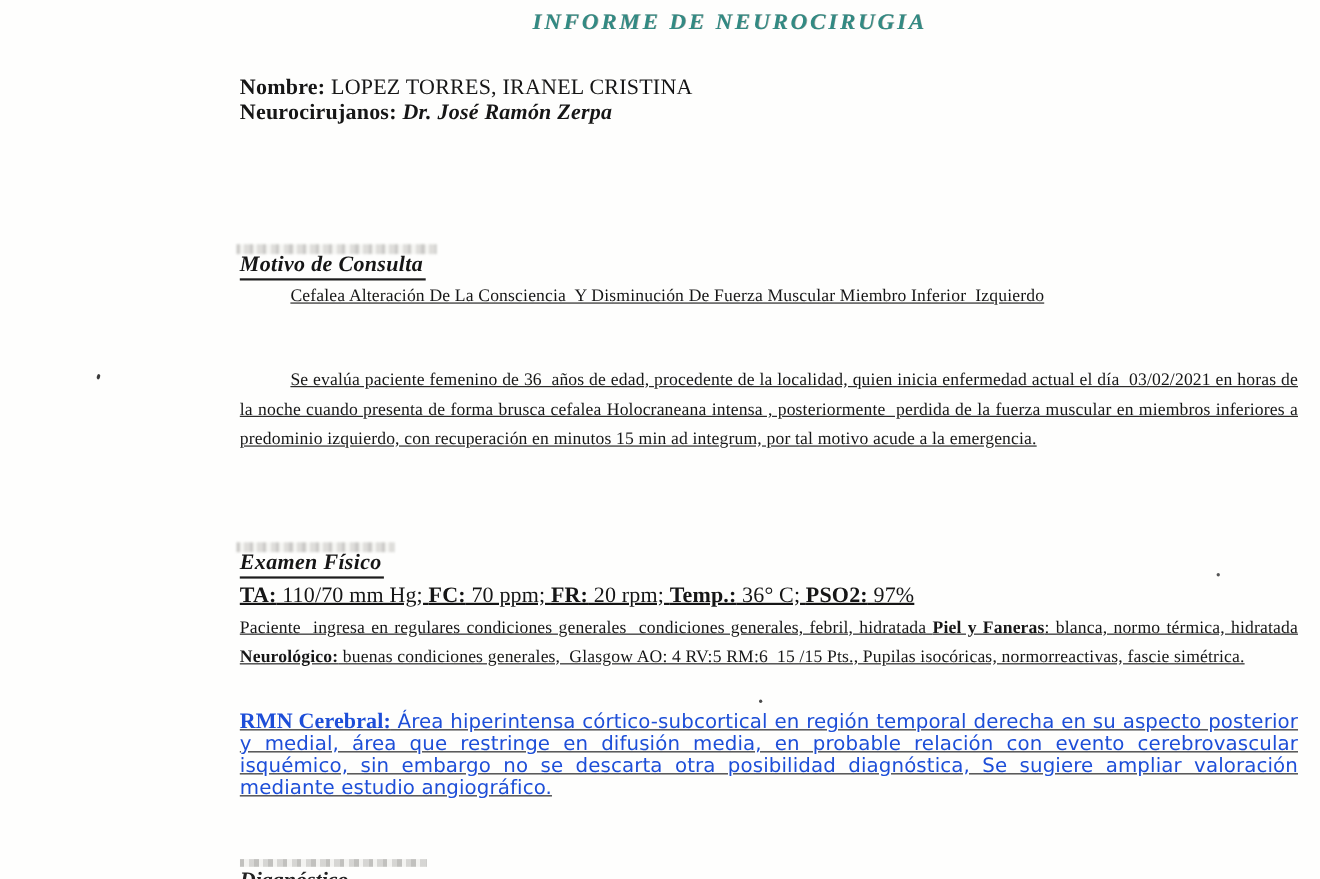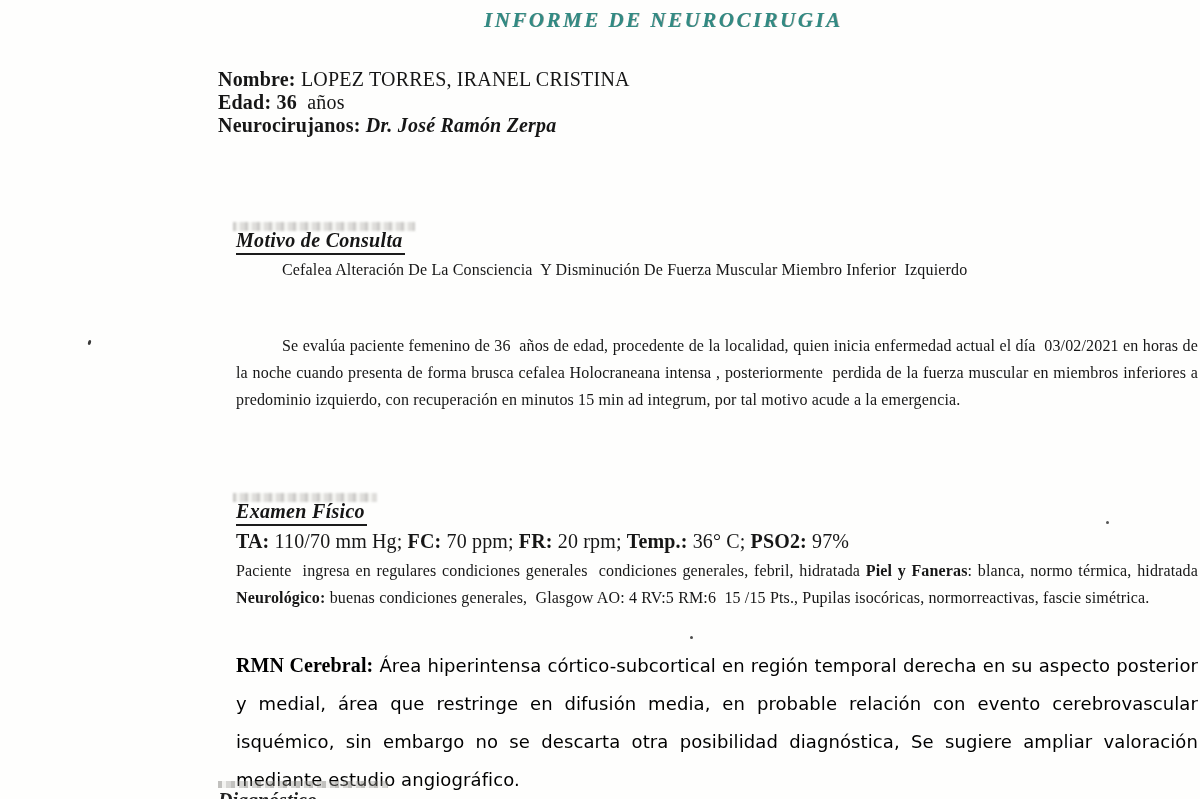--- a/index.html
+++ b/index.html
@@ -26,21 +26,21 @@
     transform:scaleY(.96);
     white-space:nowrap;
   }
 
   .patient{
     left:218px;top:68px;width:962px;
     font-size:20px;line-height:23px;
     letter-spacing:.2px;
   }
 
-  .sec{left:236px;width:962px;position:absolute;}
+  .sec{left:218px;width:962px;position:absolute;text-decoration:underline;}
 
   .heading{
     display:inline-block;
     position:relative;
     font-size:20px;font-weight:700;font-style:italic;
     letter-spacing:.3px;
     border-bottom:2.4px solid #1c1c1c;
     padding:0 2px 1px 0;
     margin:0;
   }
@@ -66,24 +66,24 @@
   .indent{text-indent:46px;}
   .mt3{margin-top:3px;}
   .mt5{margin-top:5px;}
 
   .vitals{
     font-size:20px;line-height:24px;margin-top:3px;letter-spacing:.15px;
   }
 
   .rmn{
     font-size:18px;
-    line-height:38px;
+    line-height:20px;
     text-align:justify;
     letter-spacing:.1px;
-    color:#000000;
+    color:#1d4ed8;
   }
   .rmn-label{
     font-family:"Liberation Serif", serif;
     font-size:20px;font-weight:700;
   }
 
   .bottom-clip{
     left:218px;top:781px;width:200px;height:18px;
     overflow:hidden;
   }
@@ -110,21 +110,20 @@
   .speck-2{left:690px;top:636px;width:3px;height:3px;background:#4c4c4c;}
   .speck-3{left:1106px;top:521px;width:3px;height:3px;background:#555;}
 </style>
 </head>
 <body>
 
 <div class="abs doc-title">INFORME DE NEUROCIRUGIA</div>
 
 <div class="abs patient">
   <div><span class="b">Nombre:</span><span> LOPEZ TORRES, IRANEL CRISTINA</span></div>
-  <div><span class="b">Edad: 36</span><span>&nbsp; años</span></div>
   <div><span class="b">Neurocirujanos:</span><span> </span><span class="b i">Dr. José Ramón Zerpa</span></div>
 </div>
 
 <section class="sec" style="top:229px;">
   <h2 class="heading">Motivo de Consulta</h2>
   <p class="bodytext lh23 indent mt3">Cefalea Alteración De La Consciencia&nbsp; Y Disminución De Fuerza Muscular Miembro Inferior&nbsp; Izquierdo</p>
 </section>
 
 <section class="sec" style="top:327px;">
   <p class="bodytext lh27 indent mt5">Se evalúa paciente femenino de 36&nbsp; años de edad, procedente de la localidad, quien inicia enfermedad actual el día&nbsp; 03/02/2021 en horas de la noche cuando presenta de forma brusca cefalea Holocraneana intensa , posteriormente&nbsp; perdida de la fuerza muscular en miembros inferiores a predominio izquierdo, con recuperación en minutos 15 min ad integrum, por tal motivo acude a la emergencia.</p>

